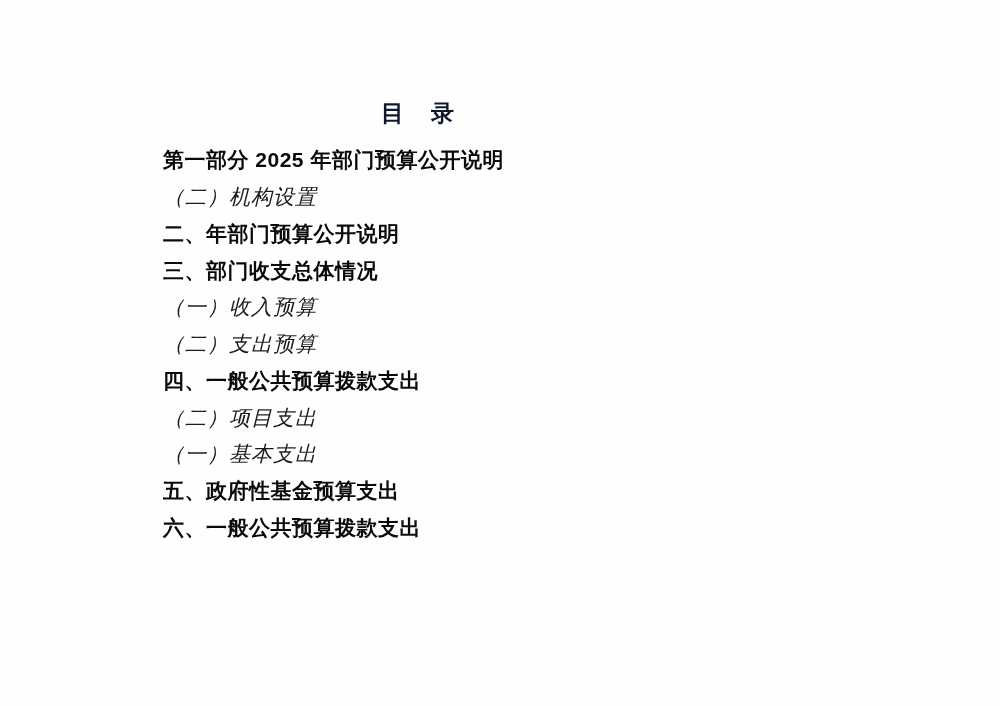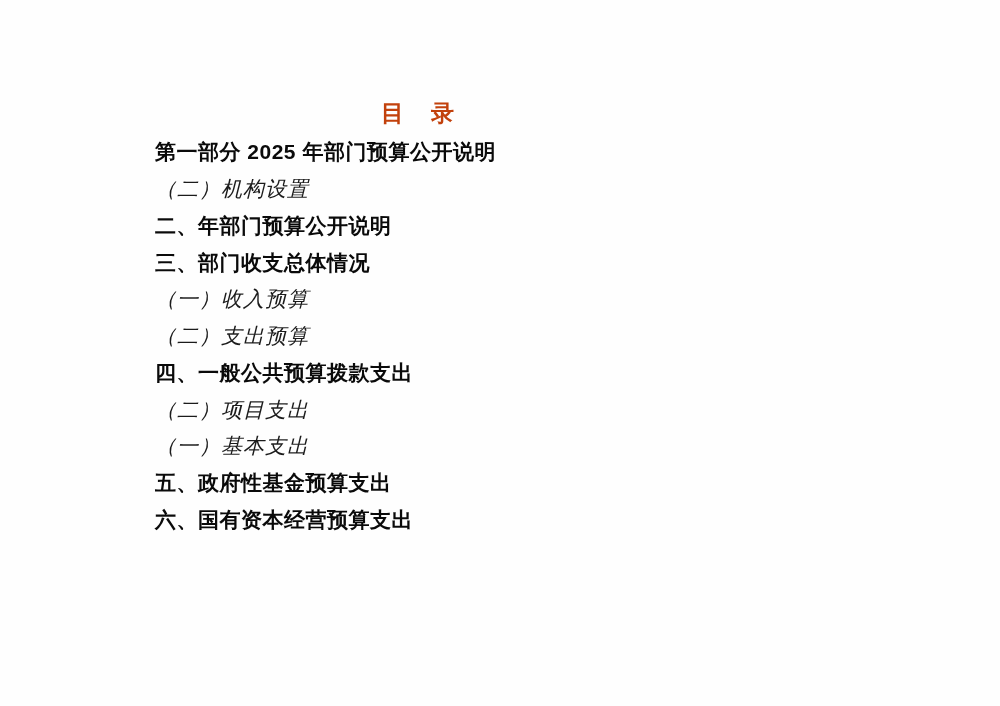--- a/index.html
+++ b/index.html
@@ -20,29 +20,29 @@
     top: 99px;
     left: 0;
     width: 837px;
     margin: 0;
     text-align: center;
     font-family: "Liberation Sans", "DejaVu Sans", sans-serif;
     font-weight: 700;
     font-size: 23px;
     line-height: 28px;
     letter-spacing: 2px;
-    color: #c2410c;
+    color: #0f172a;
     white-space: pre;
   }
   .toc {
     position: absolute;
     top: 134px;
     left: 155px;
     right: 60px;
-    margin: 0;
+    margin: 8px;
     padding: 0;
     list-style: none;
     text-align: center;
   }
   .toc-line {
     height: 36.75px;
     display: flex;
     align-items: center;
     font-size: 21px;
     white-space: pre;
@@ -71,15 +71,15 @@
     <li class="toc-line lvl-bold">第一部分 2025 年部门预算公开说明</li>
     <li class="toc-line lvl-kai">（二）机构设置</li>
     <li class="toc-line lvl-bold">二、年部门预算公开说明</li>
     <li class="toc-line lvl-bold">三、部门收支总体情况</li>
     <li class="toc-line lvl-kai">（一）收入预算</li>
     <li class="toc-line lvl-kai">（二）支出预算</li>
     <li class="toc-line lvl-bold">四、一般公共预算拨款支出</li>
     <li class="toc-line lvl-kai">（二）项目支出</li>
     <li class="toc-line lvl-kai">（一）基本支出</li>
     <li class="toc-line lvl-bold">五、政府性基金预算支出</li>
-    <li class="toc-line lvl-bold">六、国有资本经营预算支出</li>
+    <li class="toc-line lvl-bold">六、一般公共预算拨款支出</li>
   </ol>
 </div>
 
 </body></html>

